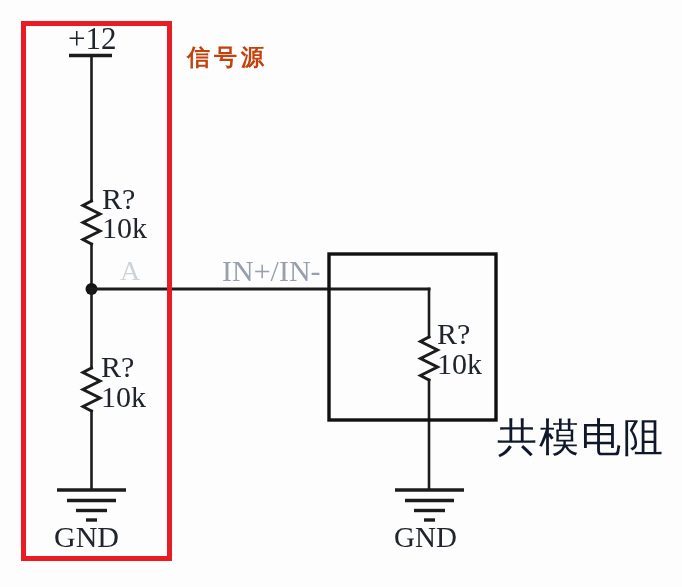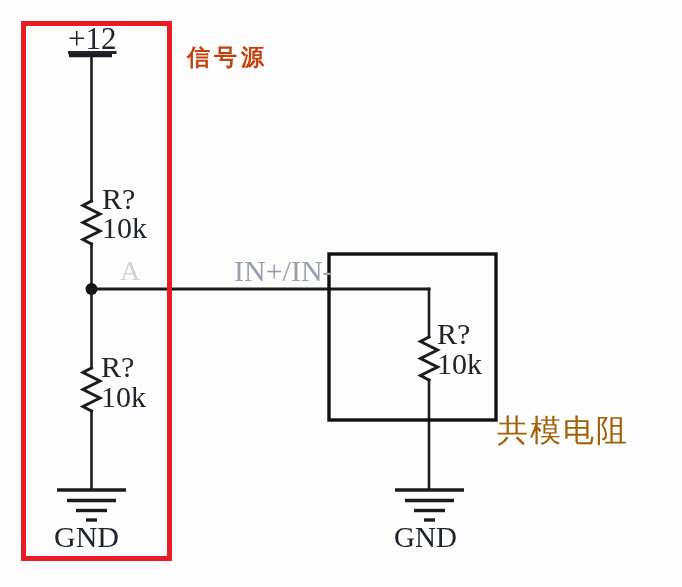--- a/index.html
+++ b/index.html
@@ -22,46 +22,46 @@
   .boxline{ stroke: #111111; stroke-width: 3.4; fill: none; }
   .dot    { fill: #141414; stroke: none; }
 
   .lbl {
     position: absolute;
     line-height: 1;
     white-space: nowrap;
     color: #20252d;
     font-family: "Liberation Serif", "DejaVu Serif", serif;
   }
-  .lbl-power   { left: 68px;  top: 23px;  font-size: 31px; text-decoration: underline; }
+  .lbl-power   { left: 68px;  top: 23px;  font-size: 31px; }
   .lbl-rt-des  { left: 102px; top: 184px; font-size: 30px; }
   .lbl-rt-val  { left: 102px; top: 213px; font-size: 30px; }
   .lbl-node    { left: 120px; top: 257px; font-size: 28px; color: #ced3da; }
-  .lbl-net     { left: 234px; top: 256px; font-size: 30px; color: #98a0ad; }
+  .lbl-net     { left: 222px; top: 256px; font-size: 30px; color: #98a0ad; }
   .lbl-rc-des  { left: 437px; top: 319px; font-size: 30px; }
   .lbl-rc-val  { left: 437px; top: 349px; font-size: 30px; }
   .lbl-rb-des  { left: 101px; top: 352px; font-size: 30px; }
   .lbl-rb-val  { left: 101px; top: 382px; font-size: 30px; }
   .lbl-gnd-l   { left: 54px;  top: 522px; font-size: 30px; }
   .lbl-gnd-r   { left: 394px; top: 523px; font-size: 29px; }
 
   .lbl-signal {
     left: 187px; top: 46px;
     font-size: 23px;
     font-weight: bold;
     letter-spacing: 4px;
     color: #c2410c;
     font-family: "DejaVu Sans", sans-serif;
   }
   .lbl-common {
     left: 497px; top: 417px;
-    font-size: 31px;
+    font-size: 40px;
     letter-spacing: 2px;
-    color: #a16207;
-    font-family: Liberation Mono, monospace;
+    color: #0f172a;
+    font-family: Liberation Sans, sans-serif;
   }
 
   .red-frame {
     position: absolute;
     left: 21px; top: 21px;
     width: 151px; height: 540px;
     border: 5px solid #e81c22;
     box-sizing: border-box;
     background: transparent;
   }

